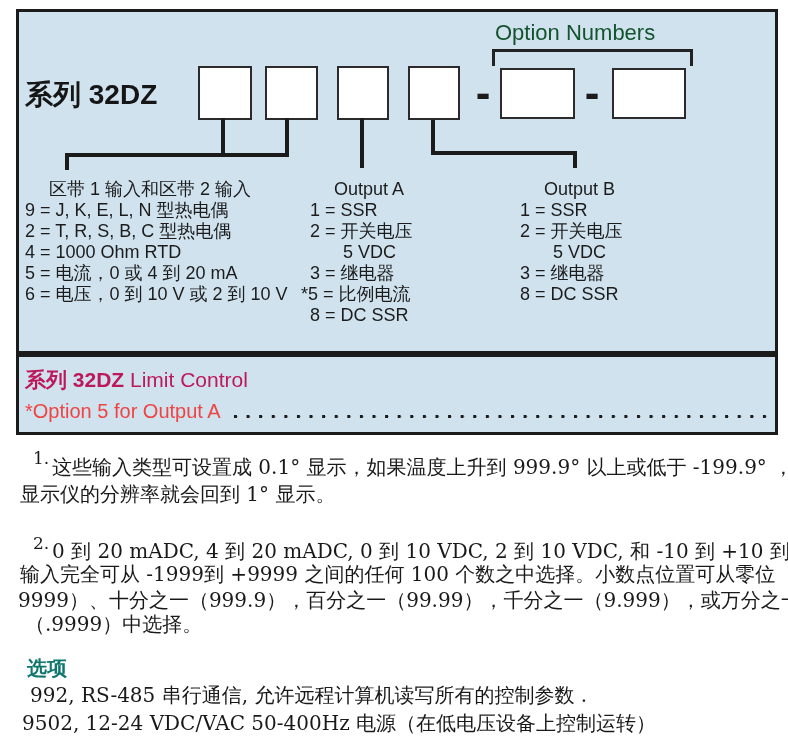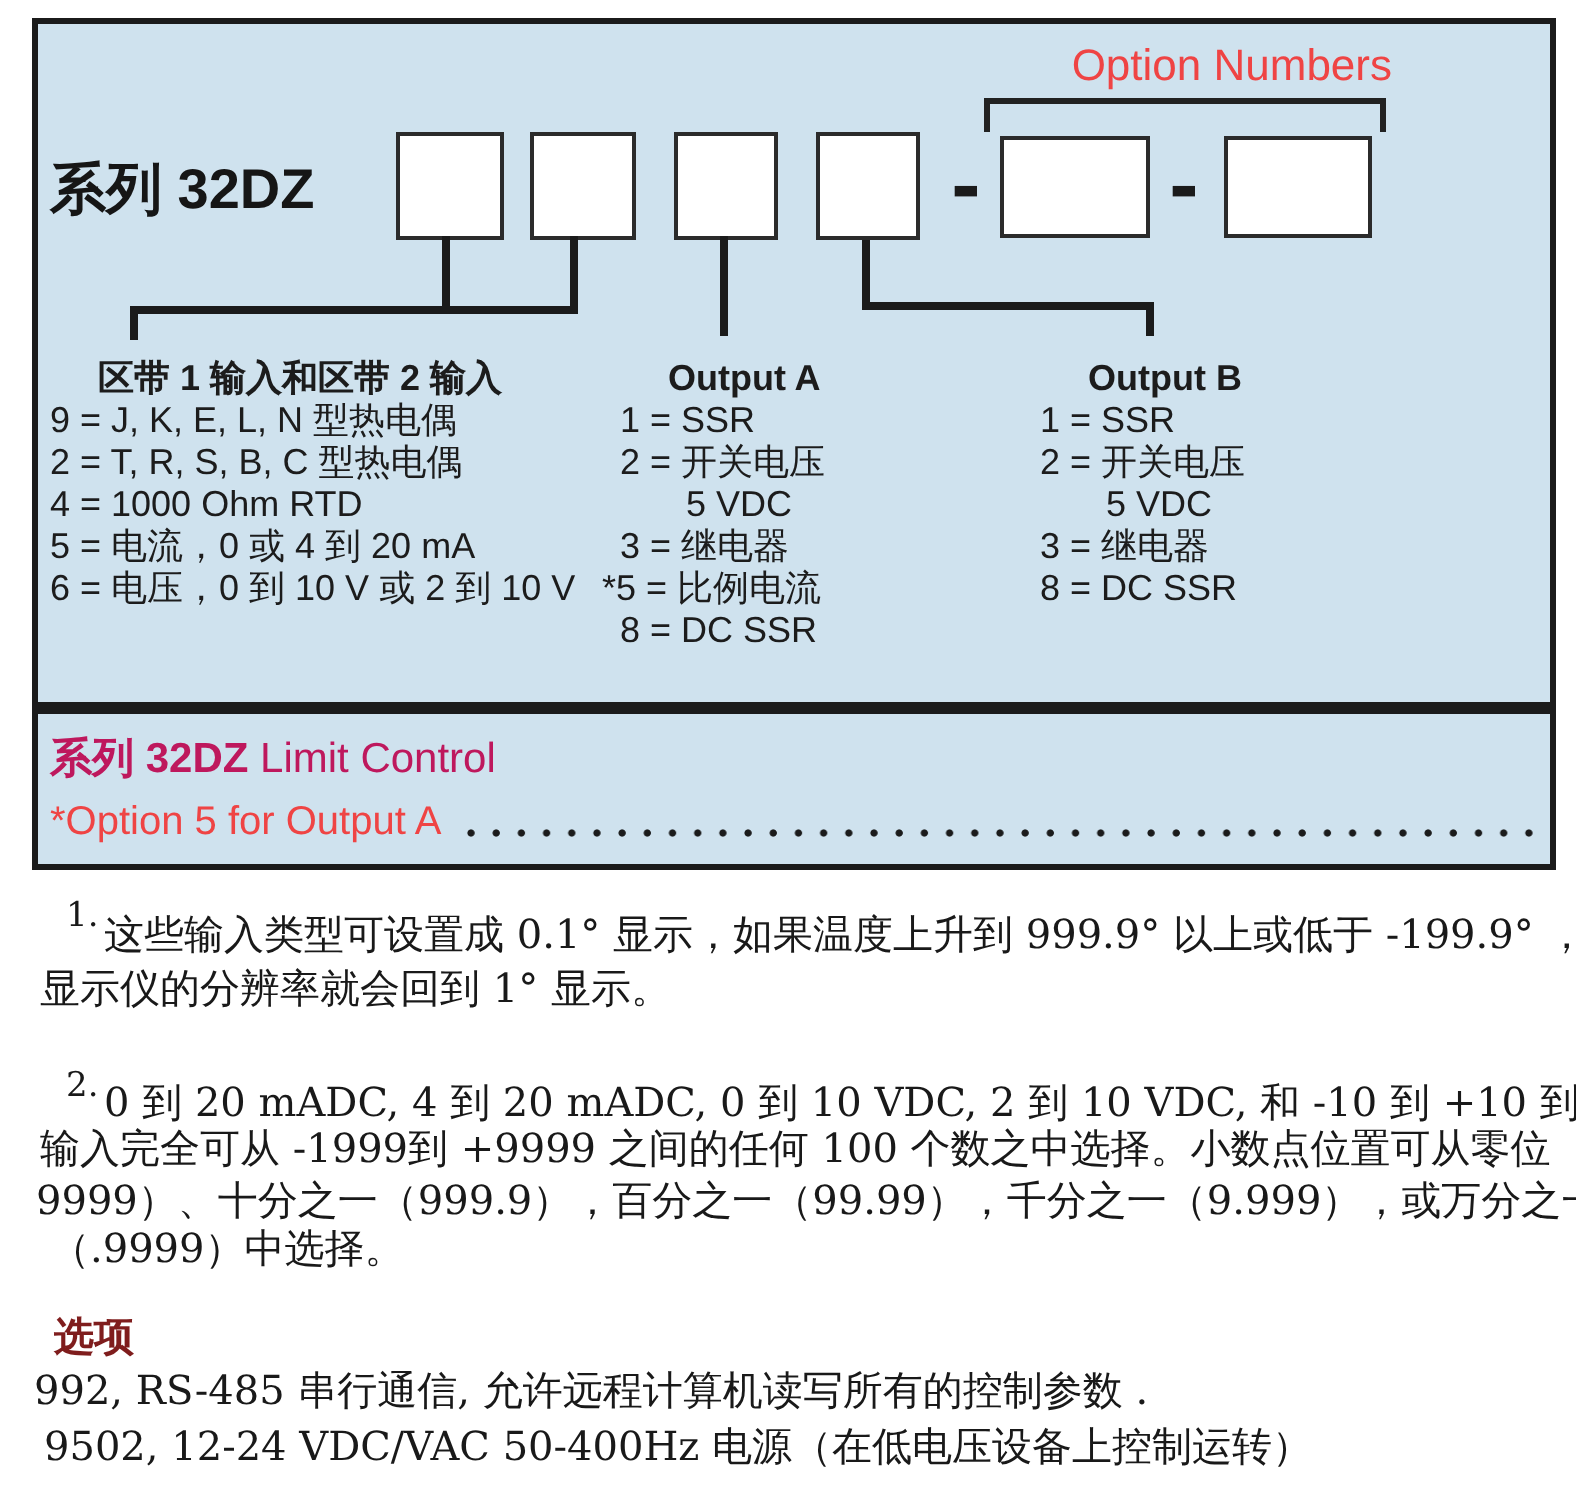--- a/index.html
+++ b/index.html
@@ -15,53 +15,53 @@
   .codebox{
     position:absolute;box-sizing:border-box;background:#ffffff;
     border:2px solid #2b2b2b;
   }
   .line{position:absolute;background:var(--line-black,#1b1b1b);}
   .series-title{
     position:absolute;font-size:28px;font-weight:bold;color:#161616;
     white-space:nowrap;line-height:30px;
   }
   .optnum-label{
-    position:absolute;font-size:22px;color:#ef4444;text-align:right;white-space:nowrap;
+    position:absolute;font-size:22px;color:#14532d;text-align:left;white-space:nowrap;
   }
   .bracket{
     position:absolute;box-sizing:border-box;
     border-top:3px solid #222;border-left:3px solid #222;border-right:3px solid #222;
   }
   .dash{
     position:absolute;display:flex;align-items:center;justify-content:center;
     font-weight:bold;font-size:44px;color:#1b1b1b;
   }
   .col{position:absolute;font-size:18px;line-height:21px;color:#1c1c1c;white-space:nowrap;}
-  .col .hdr{font-weight:bold;line-height:22px;padding-left:24px;}
+  .col .hdr{font-weight:normal;line-height:22px;padding-left:24px;}
   .col .li.indent{padding-left:33px;}
   .col .li.hang{margin-left:-9px;}
   .bar-title{position:absolute;font-size:21px;line-height:31px;white-space:nowrap;color:#be185d;}
   .bar-title .b{font-weight:bold;}
   .subtitle-row{
     position:absolute;display:flex;align-items:flex-end;font-size:20px;color:#ef4444;white-space:nowrap;
   }
   .dots{
     flex:1;height:5px;margin:0 2px 4px 12px;
     background:radial-gradient(circle at 2.5px 2.5px,#1b1b1b 1.6px,transparent 2px);
     background-size:12.6px 5px;background-repeat:repeat-x;
   }
   .note-line,.opt-line{
     position:absolute;font-family:"DejaVu Serif",serif;font-size:20px;color:#191919;
     white-space:nowrap;line-height:24px;
   }
   .note-num{
     position:absolute;font-family:"DejaVu Serif",serif;font-size:17px;color:#191919;line-height:18px;
   }
   .opt-hdr{
-    position:absolute;font-family:"DejaVu Serif",serif;font-size:20px;font-weight:bold;color:#7f1d1d;
+    position:absolute;font-family:"DejaVu Serif",serif;font-size:20px;font-weight:bold;color:#0f766e;
     white-space:nowrap;
   }
 </style>
 </head>
 <body>
 
 <div class="root">
 
   <div class="panel" style="left:16px;top:9px;width:762px;height:345px"></div>
   <div class="panel" style="left:16px;top:354px;width:762px;height:81px"></div>
@@ -134,16 +134,16 @@
   <div class="note-line" style="left:52px;top:455px">这些输入类型可设置成 0.1° 显示，如果温度上升到 999.9° 以上或低于 -199.9° ，</div>
   <div class="note-line" style="left:20px;top:482px">显示仪的分辨率就会回到 1° 显示。</div>
 
   <div class="note-num" style="left:33px;top:534px">2.</div>
   <div class="note-line" style="left:52px;top:539px">0 到 20 mADC, 4 到 20 mADC, 0 到 10 VDC, 2 到 10 VDC, 和 -10 到 +10 到 mVDC</div>
   <div class="note-line" style="left:20px;top:562px">输入完全可从 -1999到 +9999 之间的任何 100 个数之中选择。小数点位置可从零位（</div>
   <div class="note-line" style="left:18px;top:588px">9999）、十分之一（999.9），百分之一（99.99），千分之一（9.999），或万分之一</div>
   <div class="note-line" style="left:25px;top:612px">（.9999）中选择。</div>
 
   <div class="opt-hdr" style="left:27px;top:655px">选项</div>
-  <div class="opt-line" style="left:17px;top:683px">992, RS-485 串行通信, 允许远程计算机读写所有的控制参数 .</div>
+  <div class="opt-line" style="left:30px;top:683px">992, RS-485 串行通信, 允许远程计算机读写所有的控制参数 .</div>
   <div class="opt-line" style="left:22px;top:711px">9502, 12-24 VDC/VAC 50-400Hz 电源（在低电压设备上控制运转）</div>
 
 </div>
 
 </body></html>

